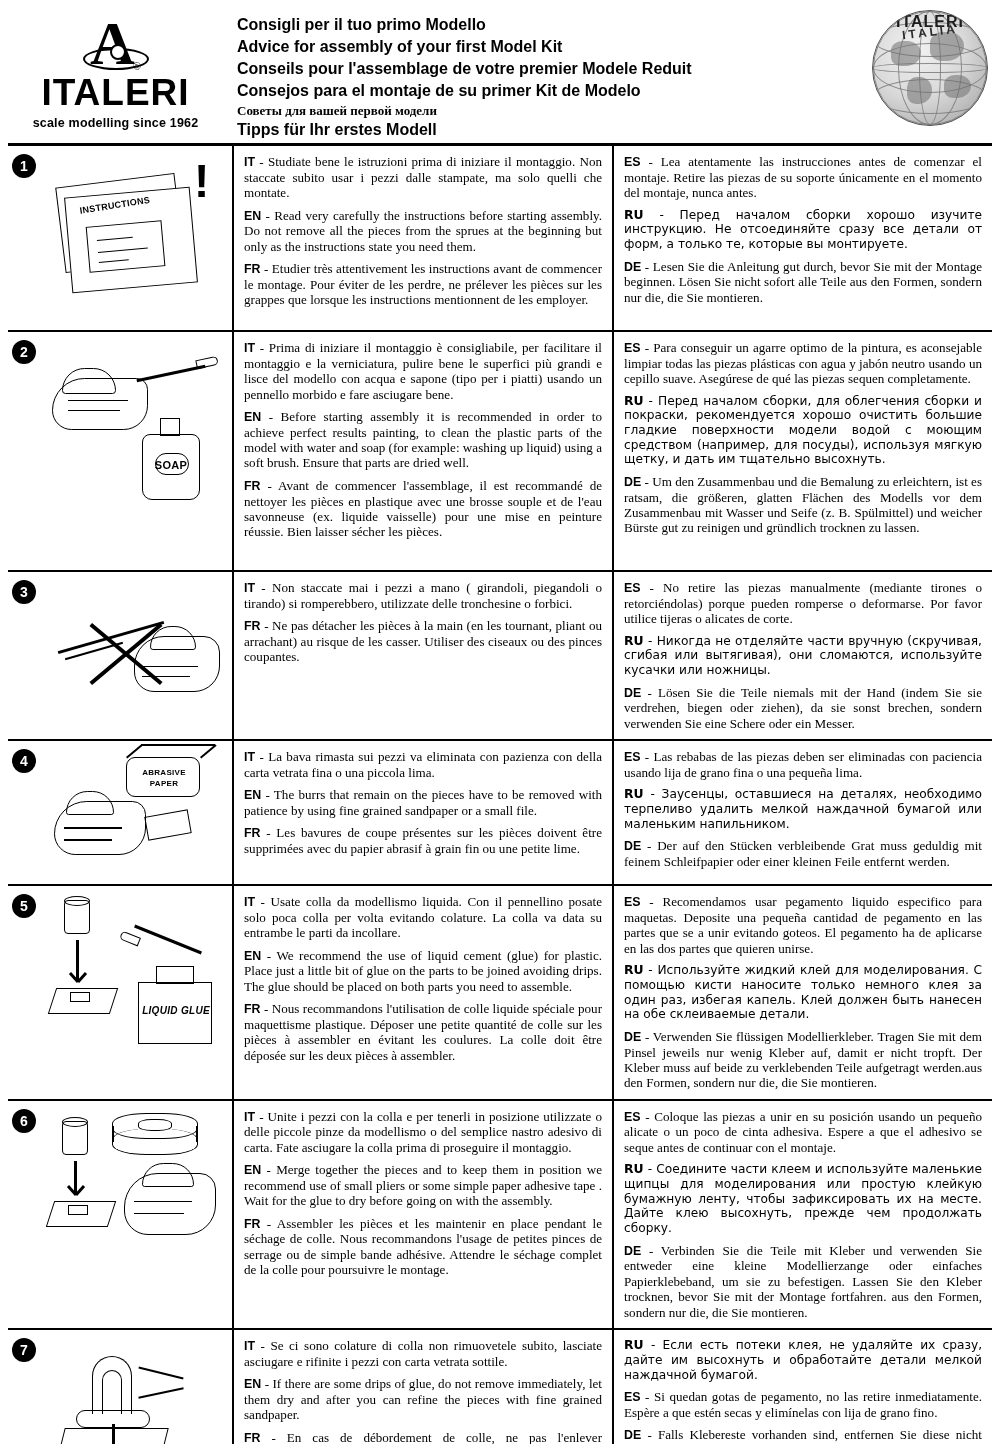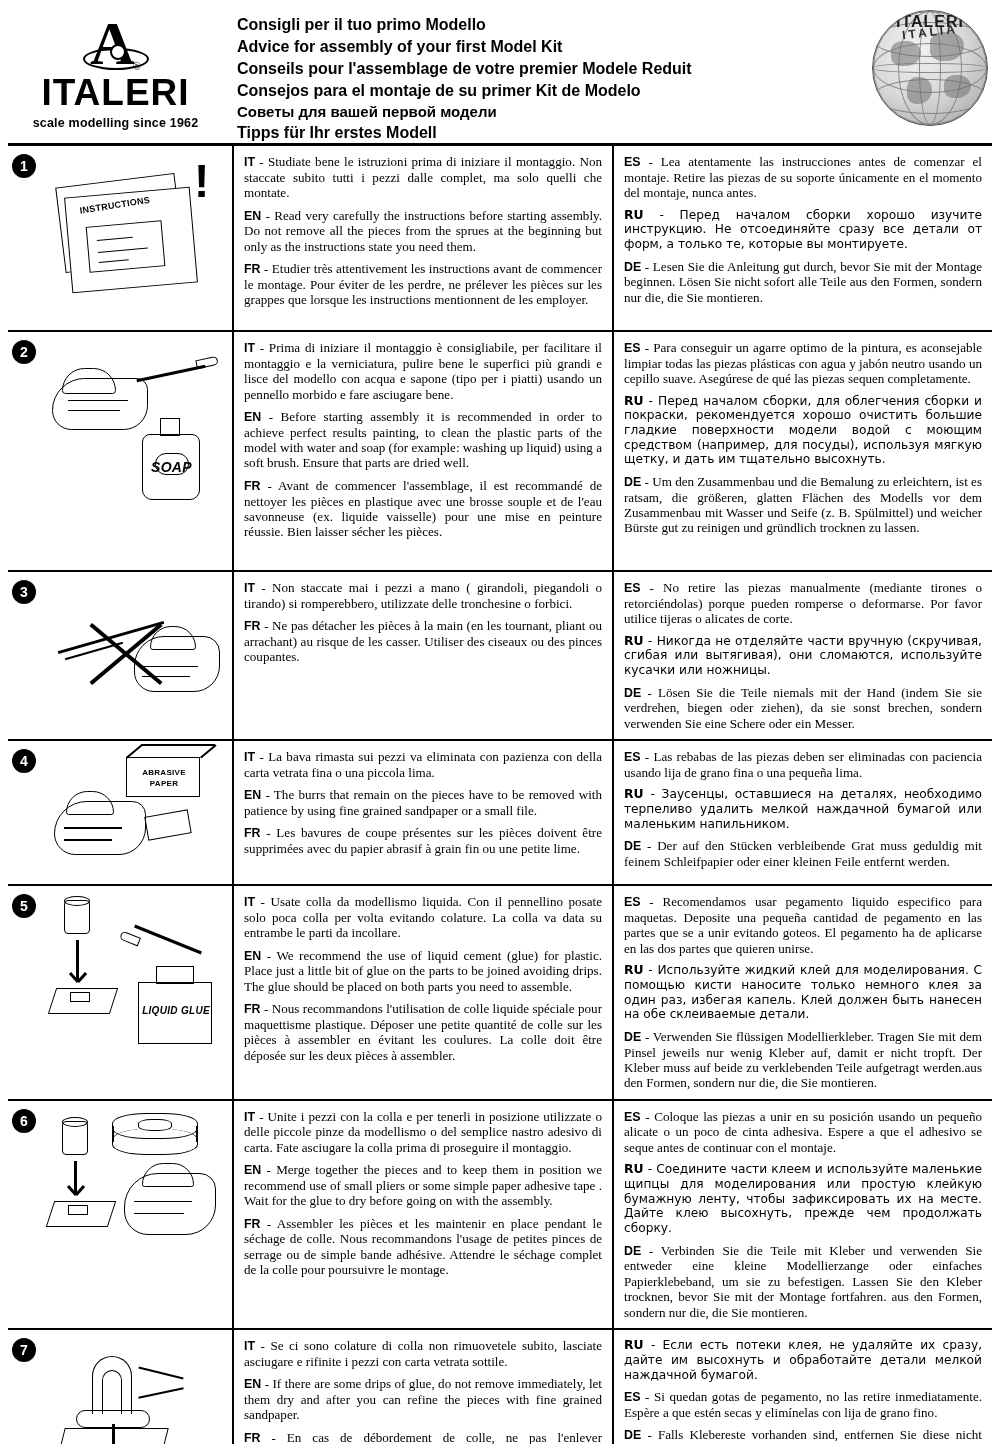--- a/index.html
+++ b/index.html
@@ -268,21 +268,21 @@
       </div>
       <div class="brand-name">ITALERI</div>
       <div class="brand-tag">scale modelling since 1962</div>
     </div>
 
     <div class="titles">
       <div>Consigli per il tuo primo Modello</div>
       <div>Advice for assembly of your first Model Kit</div>
       <div>Conseils pour l'assemblage de votre premier Modele Reduit</div>
       <div>Consejos para el montaje de su primer Kit de Modelo</div>
-      <div style="font-family:Liberation Sans, sans-serif;font-size:15px;">Советы для вашей первой модели</div>
+      <div style="font-family:Liberation Serif, serif;font-size:13px;">Советы для вашей первой модели</div>
       <div>Tipps für Ihr erstes Modell</div>
     </div>
 
     <div class="globe-badge">
       <div class="meridians">
         <i class="gm1"></i>
           <i class="gm2"></i>
           <i class="gm3"></i>
         <i class="gh1"></i>
           <i class="gh2"></i>
@@ -311,21 +311,21 @@
             <div class="lbl" style="left:6px;top:6px;width:86px;transform:rotate(-4deg);font-size:9px;">INSTRUCTIONS</div>
             <div class="outline" style="left:18px;top:30px;width:76px;height:46px;"></div>
             <div class="ln" style="left:28px;top:44px;width:36px;height:1.4px;"></div>
             <div class="ln" style="left:28px;top:56px;width:50px;height:1.4px;"></div>
             <div class="ln" style="left:28px;top:66px;width:30px;height:1.4px;"></div>
           </div>
           <div class="excl" style="left:148px;top:6px;">!</div>
         </div>
       </div>
       <div class="text-cell">
-        <p class="para"><span class="lang">IT</span> <span>- Studiate bene le istruzioni prima di iniziare il montaggio. Non staccate subito tutti i pezzi dalle complet, ma solo quelli che montate.</span></p>
+        <p class="para"><span class="lang">IT</span> <span>- Studiate bene le istruzioni prima di iniziare il montaggio. Non staccate subito usar i pezzi dalle stampate, ma solo quelli che montate.</span></p>
         <p class="para"><span class="lang">EN</span> <span>- Read very carefully the instructions before starting assembly. Do not remove all the pieces from the sprues at the beginning but only as the instructions state you need them.</span></p>
         <p class="para"><span class="lang">FR</span> <span>- Etudier très attentivement les instructions avant de commencer le montage. Pour éviter de les perdre, ne prélever les pièces sur les grappes que lorsque les instructions mentionnent de les employer.</span></p>
       </div>
       <div class="text-cell right">
         <p class="para"><span class="lang">ES</span> <span>- Lea atentamente las instrucciones antes de comenzar el montaje. Retire las piezas de su soporte únicamente en el momento del montaje, nunca antes.</span></p>
         <p class="para cyr"><span class="lang">RU</span> <span>- Перед началом сборки хорошо изучите инструкцию. Не отсоединяйте сразу все детали от форм, а только те, которые вы монтируете.</span></p>
         <p class="para"><span class="lang">DE</span> <span>- Lesen Sie die Anleitung gut durch, bevor Sie mit der Montage beginnen. Lösen Sie nicht sofort alle Teile aus den Formen, sondern nur die, die Sie montieren.</span></p>
       </div>
     </div>
 
@@ -338,21 +338,21 @@
 
           <div class="outline" style="left:6px;top:40px;width:96px;height:52px;border-radius:40px 14px 30px 24px;"></div>
           <div class="outline" style="left:16px;top:30px;width:54px;height:26px;border-radius:26px 26px 4px 4px;"></div>
           <div class="ln" style="left:90px;top:34px;width:70px;height:3px;transform:rotate(-12deg);"></div>
           <div class="outline" style="left:150px;top:20px;width:22px;height:9px;transform:rotate(-12deg);border-radius:0 6px 6px 0;"></div>
           <div class="ln" style="left:22px;top:62px;width:60px;height:1.4px;"></div>
           <div class="ln" style="left:22px;top:72px;width:52px;height:1.4px;"></div>
 
           <div class="outline" style="left:96px;top:96px;width:58px;height:66px;border-radius:8px 8px 10px 10px;">
             <div class="outline" style="left:12px;top:18px;width:34px;height:22px;border-radius:11px;"></div>
-            <div class="lbl" style="left:8px;top:24px;width:40px;font-size:14px;font-style:italic;">SOAP</div>
+            <div class="lbl" style="left:8px;top:24px;width:40px;font-size:11px;">SOAP</div>
           </div>
           <div class="outline" style="left:114px;top:80px;width:20px;height:18px;"></div>
         </div>
       </div>
       <div class="text-cell">
         <p class="para"><span class="lang">IT</span> <span>- Prima di iniziare il montaggio è consigliabile, per facilitare il montaggio e la verniciatura, pulire bene le superfici più grandi e lisce del modello con acqua e sapone (tipo per i piatti) usando un pennello morbido e fare asciugare bene.</span></p>
         <p class="para"><span class="lang">EN</span> <span>- Before starting assembly it is recommended in order to achieve perfect results painting, to clean the plastic parts of the model  with water and soap (for example: washing up liquid) using a soft brush. Ensure that parts are dried well.</span></p>
         <p class="para"><span class="lang">FR</span> <span>- Avant de commencer l'assemblage, il est recommandé de nettoyer les pièces en plastique avec une brosse souple et de l'eau savonneuse (ex. liquide vaisselle) pour une mise en peinture réussie. Bien laisser sécher les pièces.</span></p>
       </div>
       <div class="text-cell right">
@@ -389,21 +389,21 @@
         <p class="para"><span class="lang">DE</span> <span>- Lösen Sie die Teile niemals mit der Hand (indem Sie sie verdrehen, biegen oder ziehen), da sie sonst brechen, sondern verwenden Sie eine Schere oder ein Messer.</span></p>
       </div>
     </div>
 
     <div class="row" style="min-height:145px">
       <div class="num-cell">
         <div class="num">4</div>
       </div>
       <div class="art-cell">
         <div class="art">
-          <div class="outline" style="left:80px;top:10px;width:74px;height:40px;">
+          <div class="outline" style="left:80px;top:10px;width:74px;height:40px;border-radius:9px;">
             <div class="lbl" style="left:0;top:10px;width:74px;">ABRASIVE</div>
             <div class="lbl" style="left:0;top:21px;width:74px;">PAPER</div>
           </div>
           <div class="ln" style="left:80px;top:10px;width:20px;height:1.6px;transform:rotate(-40deg);transform-origin:left top;"></div>
           <div class="ln" style="left:154px;top:10px;width:20px;height:1.6px;transform:rotate(-40deg);transform-origin:left top;"></div>
           <div class="ln" style="left:95px;top:-3px;width:74px;height:1.6px;"></div>
           <div class="outline" style="left:8px;top:54px;width:92px;height:54px;border-radius:34px 14px 28px 22px;"></div>
           <div class="outline" style="left:20px;top:44px;width:48px;height:24px;border-radius:24px 24px 3px 3px;"></div>
           <div class="ln" style="left:18px;top:80px;width:58px;height:1.4px;"></div>
           <div class="ln" style="left:18px;top:92px;width:48px;height:1.4px;"></div>

